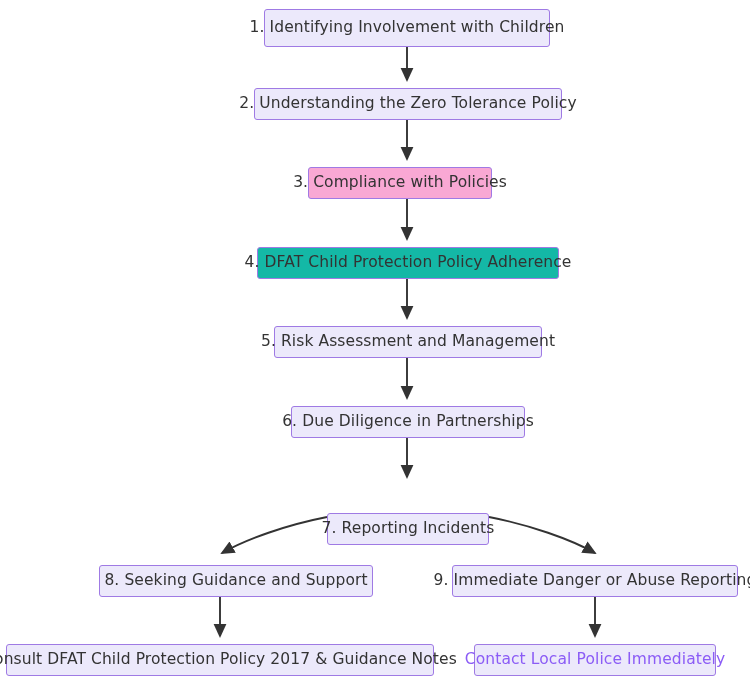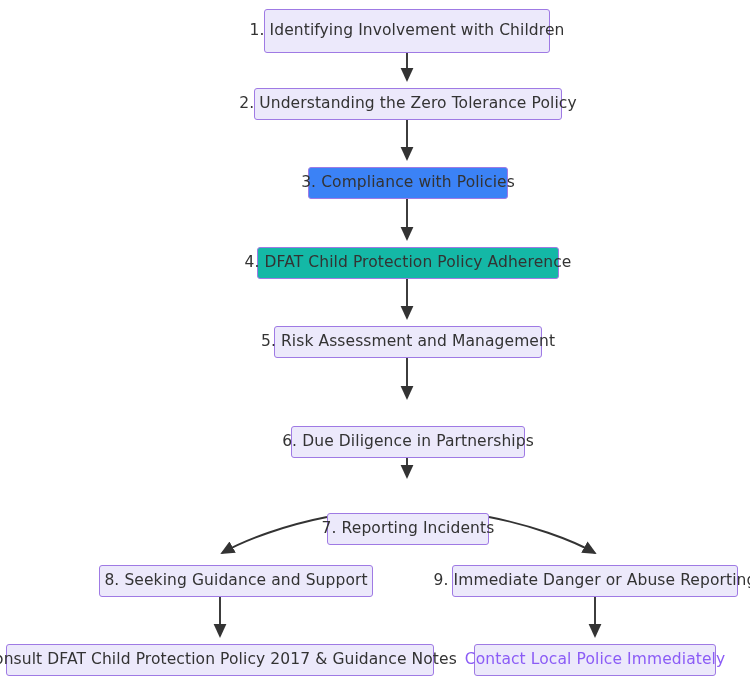--- a/index.html
+++ b/index.html
@@ -62,36 +62,36 @@
         <path d="M 407 358 L 407 398" fill="none" stroke="#333333" stroke-width="1.9" marker-end="url(#arrowhead)"></path>
         <path d="M 407 438 L 407 477" fill="none" stroke="#333333" stroke-width="1.9" marker-end="url(#arrowhead)"></path>
         <path d="M 327 517 C 286 525 247 539 222 553" fill="none" stroke="#333333" stroke-width="1.9" marker-end="url(#arrowhead)"></path>
         <path d="M 489 517 C 530 525 570 539 595 553" fill="none" stroke="#333333" stroke-width="1.9" marker-end="url(#arrowhead)"></path>
         <path d="M 220 597 L 220 636" fill="none" stroke="#333333" stroke-width="1.9" marker-end="url(#arrowhead)"></path>
         <path d="M 595 597 L 595 636" fill="none" stroke="#333333" stroke-width="1.9" marker-end="url(#arrowhead)"></path>
       </g>
   </svg>
 
   <div id="nodes-group">
-      <div class="node" style="left: 264px; top: 9px; width: 286px; height: 44px; background: rgb(236, 233, 251); border-color: rgb(159, 122, 228); color: rgb(51, 51, 51);">
+      <div class="node" style="left: 264px; top: 9px; width: 286px; height: 38px; background: rgb(236, 233, 251); border-color: rgb(159, 122, 228); color: rgb(51, 51, 51);">
         <span>1. Identifying Involvement with Children</span>
       </div>
       <div class="node" style="left: 254px; top: 88px; width: 308px; height: 32px; background: rgb(236, 233, 251); border-color: rgb(159, 122, 228); color: rgb(51, 51, 51);">
         <span>2. Understanding the Zero Tolerance Policy</span>
       </div>
-      <div class="node" style="left: 308px; top: 167px; width: 200px; height: 32px; background: #3b82f6; border-color: rgb(159, 122, 228); color: rgb(51, 51, 51);">
+      <div class="node" style="left: 308px; top: 167px; width: 184px; height: 32px; background: #f9a8d4; border-color: rgb(159, 122, 228); color: rgb(51, 51, 51);">
         <span>3. Compliance with Policies</span>
       </div>
       <div class="node" style="left: 257px; top: 247px; width: 302px; height: 32px; background: #14b8a6; border-color: rgb(159, 122, 228); color: rgb(51, 51, 51);">
         <span>4. DFAT Child Protection Policy Adherence</span>
       </div>
       <div class="node" style="left: 274px; top: 326px; width: 268px; height: 32px; background: rgb(236, 233, 251); border-color: rgb(159, 122, 228); color: rgb(51, 51, 51);">
         <span>5. Risk Assessment and Management</span>
       </div>
-      <div class="node" style="left: 291px; top: 406px; width: 234px; height: 32px; background: rgb(236, 233, 251); border-color: rgb(159, 122, 228); color: rgb(51, 51, 51); margin-top: 20px;">
+      <div class="node" style="left: 291px; top: 406px; width: 234px; height: 32px; background: rgb(236, 233, 251); border-color: rgb(159, 122, 228); color: rgb(51, 51, 51);">
         <span>6. Due Diligence in Partnerships</span>
       </div>
       <div class="node" style="left: 327px; top: 485px; width: 162px; height: 32px; background: rgb(236, 233, 251); border-color: rgb(159, 122, 228); color: rgb(51, 51, 51); margin-top: 28px;">
         <span>7. Reporting Incidents</span>
       </div>
       <div class="node" style="left: 99px; top: 565px; width: 274px; height: 32px; background: rgb(236, 233, 251); border-color: rgb(159, 122, 228); color: rgb(51, 51, 51);">
         <span>8. Seeking Guidance and Support</span>
       </div>
       <div class="node" style="left: 452px; top: 565px; width: 286px; height: 32px; background: rgb(236, 233, 251); border-color: rgb(159, 122, 228); color: rgb(51, 51, 51);">
         <span>9. Immediate Danger or Abuse Reporting</span>

